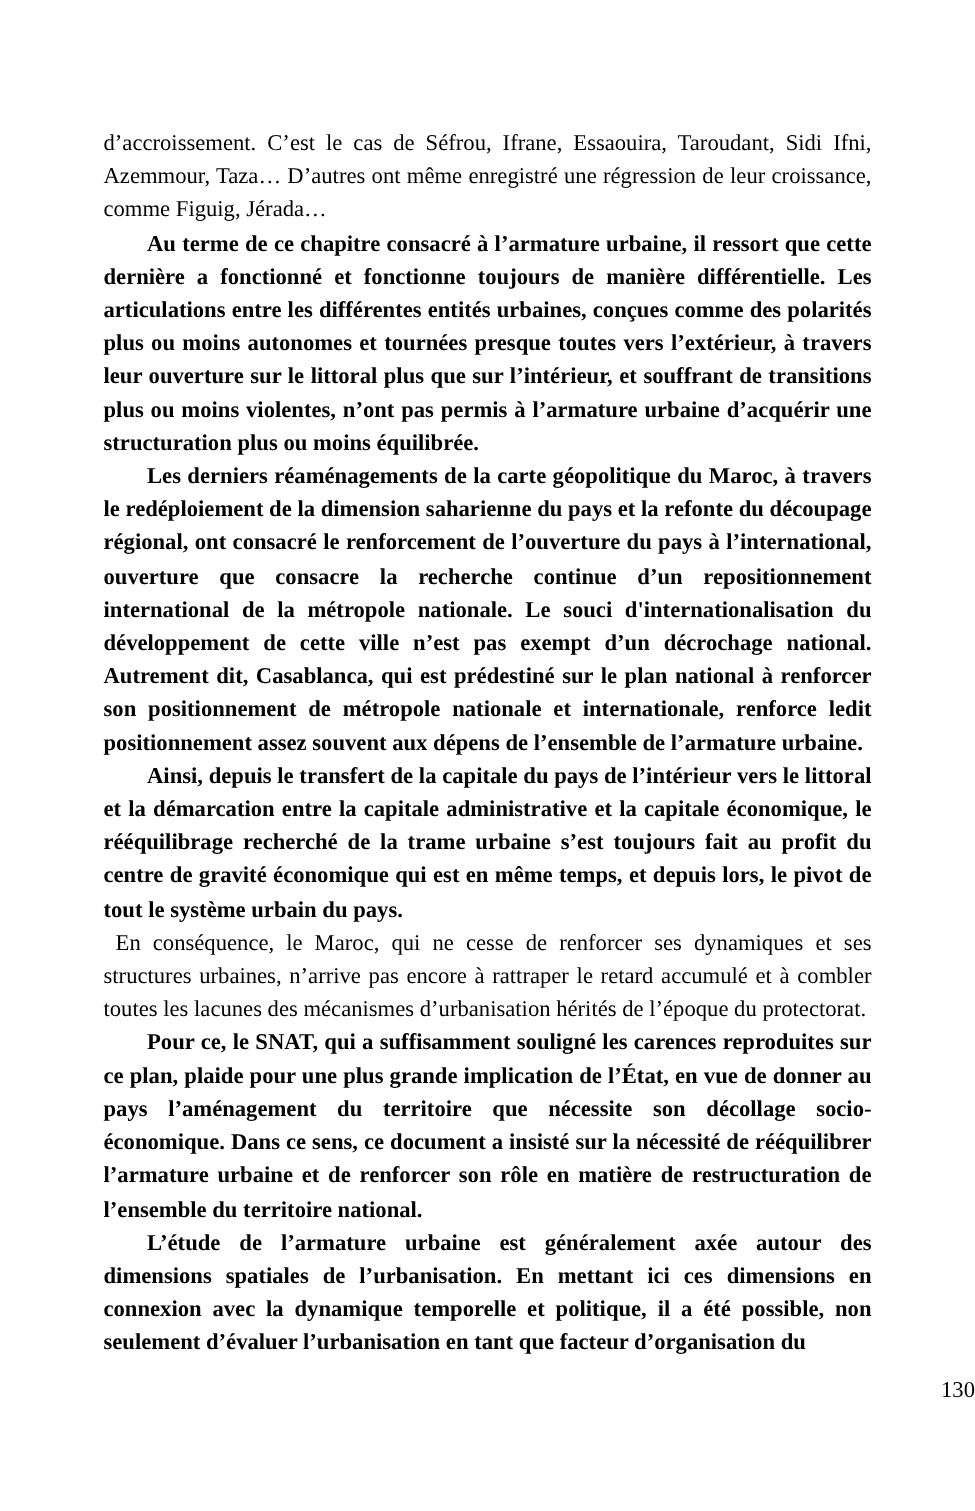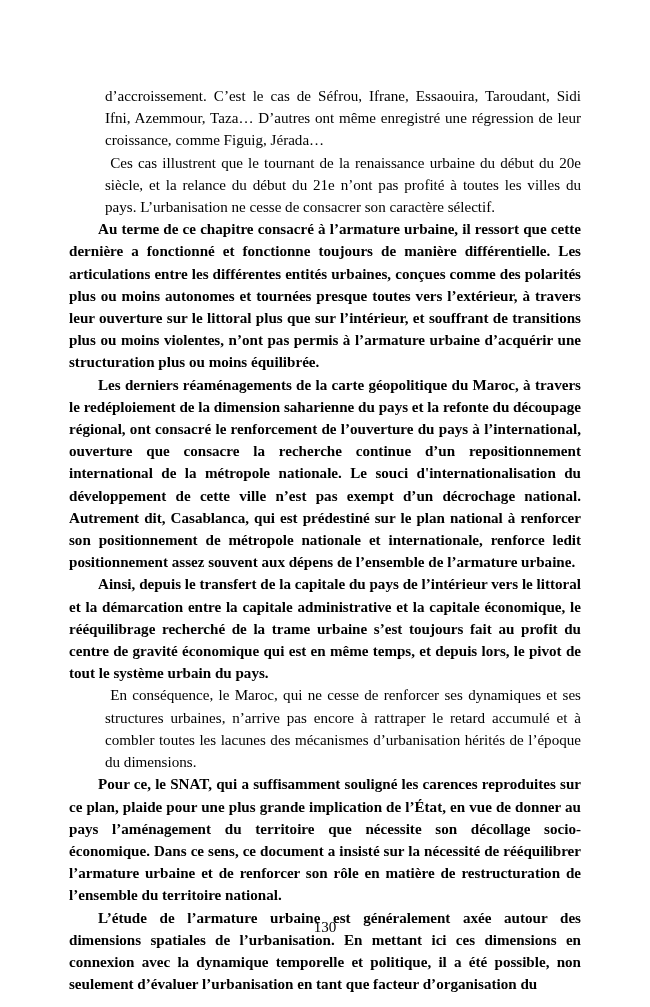--- a/index.html
+++ b/index.html
@@ -39,54 +39,52 @@
     hyphens: none;
     -webkit-hyphens: none;
     white-space: pre-wrap;
   }
   p.indent {
     text-indent: 29px;
     font-weight: bold;
   }
   p.noindent {
     text-indent: 0;
-    margin-left: 36px;
   }
   .gap-before {
     margin-top: 22.2px;
   }
   .page-number {
     position: absolute;
     left: 0;
     top: 917px;
     width: 650px;
-    text-align: center;
+    text-align: right;
     font-size: 15.1px;
     line-height: 20px;
     font-family: "Liberation Serif", "DejaVu Serif", serif;
   }
 </style>
 </head>
 <body>
 
 <div class="page">
 
   <div class="text-body">
 
     <p class="para noindent">d’accroissement. C’est le cas de Séfrou, Ifrane, Essaouira, Taroudant, Sidi Ifni, Azemmour, Taza… D’autres ont même enregistré une régression de leur croissance, comme Figuig, Jérada…</p>
 
-    <p class="para noindent"> Ces cas illustrent que le tournant de la renaissance urbaine du début du 20e siècle, et la relance du début du 21e n’ont pas profité à toutes les villes du pays. L’urbanisation ne cesse de consacrer son caractère sélectif.</p>
 
     <p class="para indent gap-before">Au terme de ce chapitre consacré à l’armature urbaine, il ressort que cette dernière a fonctionné et fonctionne toujours de manière différentielle. Les articulations entre les différentes entités urbaines, conçues comme des polarités plus ou moins autonomes et tournées presque toutes vers l’extérieur, à travers leur ouverture sur le littoral plus que sur l’intérieur, et souffrant de transitions plus ou moins violentes, n’ont pas permis à l’armature urbaine d’acquérir une structuration plus ou moins équilibrée.</p>
 
     <p class="para indent">Les derniers réaménagements de la carte géopolitique du Maroc, à travers le redéploiement de la dimension saharienne du pays et la refonte du découpage régional, ont consacré le renforcement de l’ouverture du pays à l’international, ouverture que consacre la recherche continue d’un repositionnement international de la métropole nationale. Le souci d'internationalisation du développement de cette ville n’est pas exempt d’un décrochage national. Autrement dit, Casablanca, qui est prédestiné sur le plan national à renforcer son positionnement de métropole nationale et internationale, renforce ledit positionnement assez souvent aux dépens de l’ensemble de l’armature urbaine.</p>
 
     <p class="para indent">Ainsi, depuis le transfert de la capitale du pays de l’intérieur vers le littoral et la démarcation entre la capitale administrative et la capitale économique, le rééquilibrage recherché de la trame urbaine s’est toujours fait au profit du centre de gravité économique qui est en même temps, et depuis lors, le pivot de tout le système urbain du pays.</p>
 
-    <p class="para noindent"> En conséquence, le Maroc, qui ne cesse de renforcer ses dynamiques et ses structures urbaines, n’arrive pas encore à rattraper le retard accumulé et à combler toutes les lacunes des mécanismes d’urbanisation hérités de l’époque du dimensions.</p>
+    <p class="para noindent"> En conséquence, le Maroc, qui ne cesse de renforcer ses dynamiques et ses structures urbaines, n’arrive pas encore à rattraper le retard accumulé et à combler toutes les lacunes des mécanismes d’urbanisation hérités de l’époque du protectorat.</p>
 
     <p class="para indent">Pour ce, le SNAT, qui a suffisamment souligné les carences reproduites sur ce plan, plaide pour une plus grande implication de l’État, en vue de donner au pays l’aménagement du territoire que nécessite son décollage socio-économique. Dans ce sens, ce document a insisté sur la nécessité de rééquilibrer l’armature urbaine et de renforcer son rôle en matière de restructuration de l’ensemble du territoire national.</p>
 
     <p class="para indent">L’étude de l’armature urbaine est généralement axée autour des dimensions spatiales de l’urbanisation. En mettant ici ces dimensions en connexion avec la dynamique temporelle et politique, il a été possible, non seulement d’évaluer l’urbanisation en tant que facteur d’organisation du</p>
 
   </div>
 
   <div class="page-number">130</div>
 
 </div>

